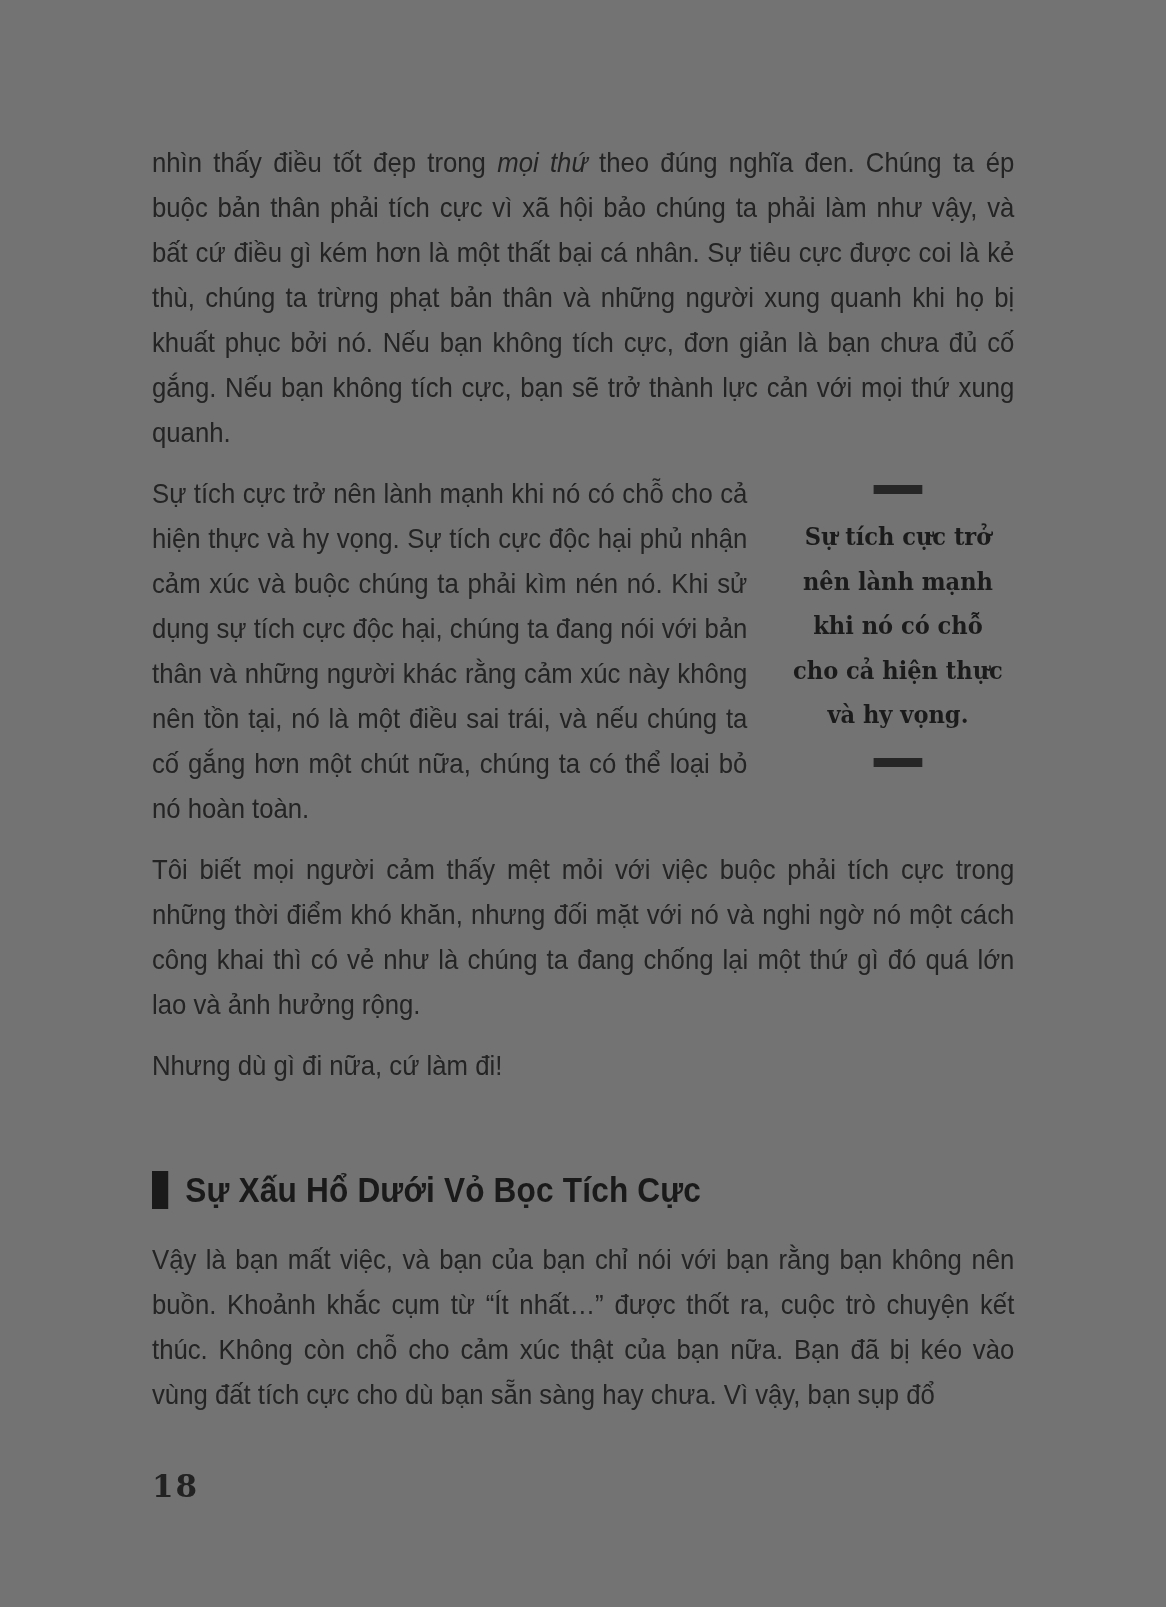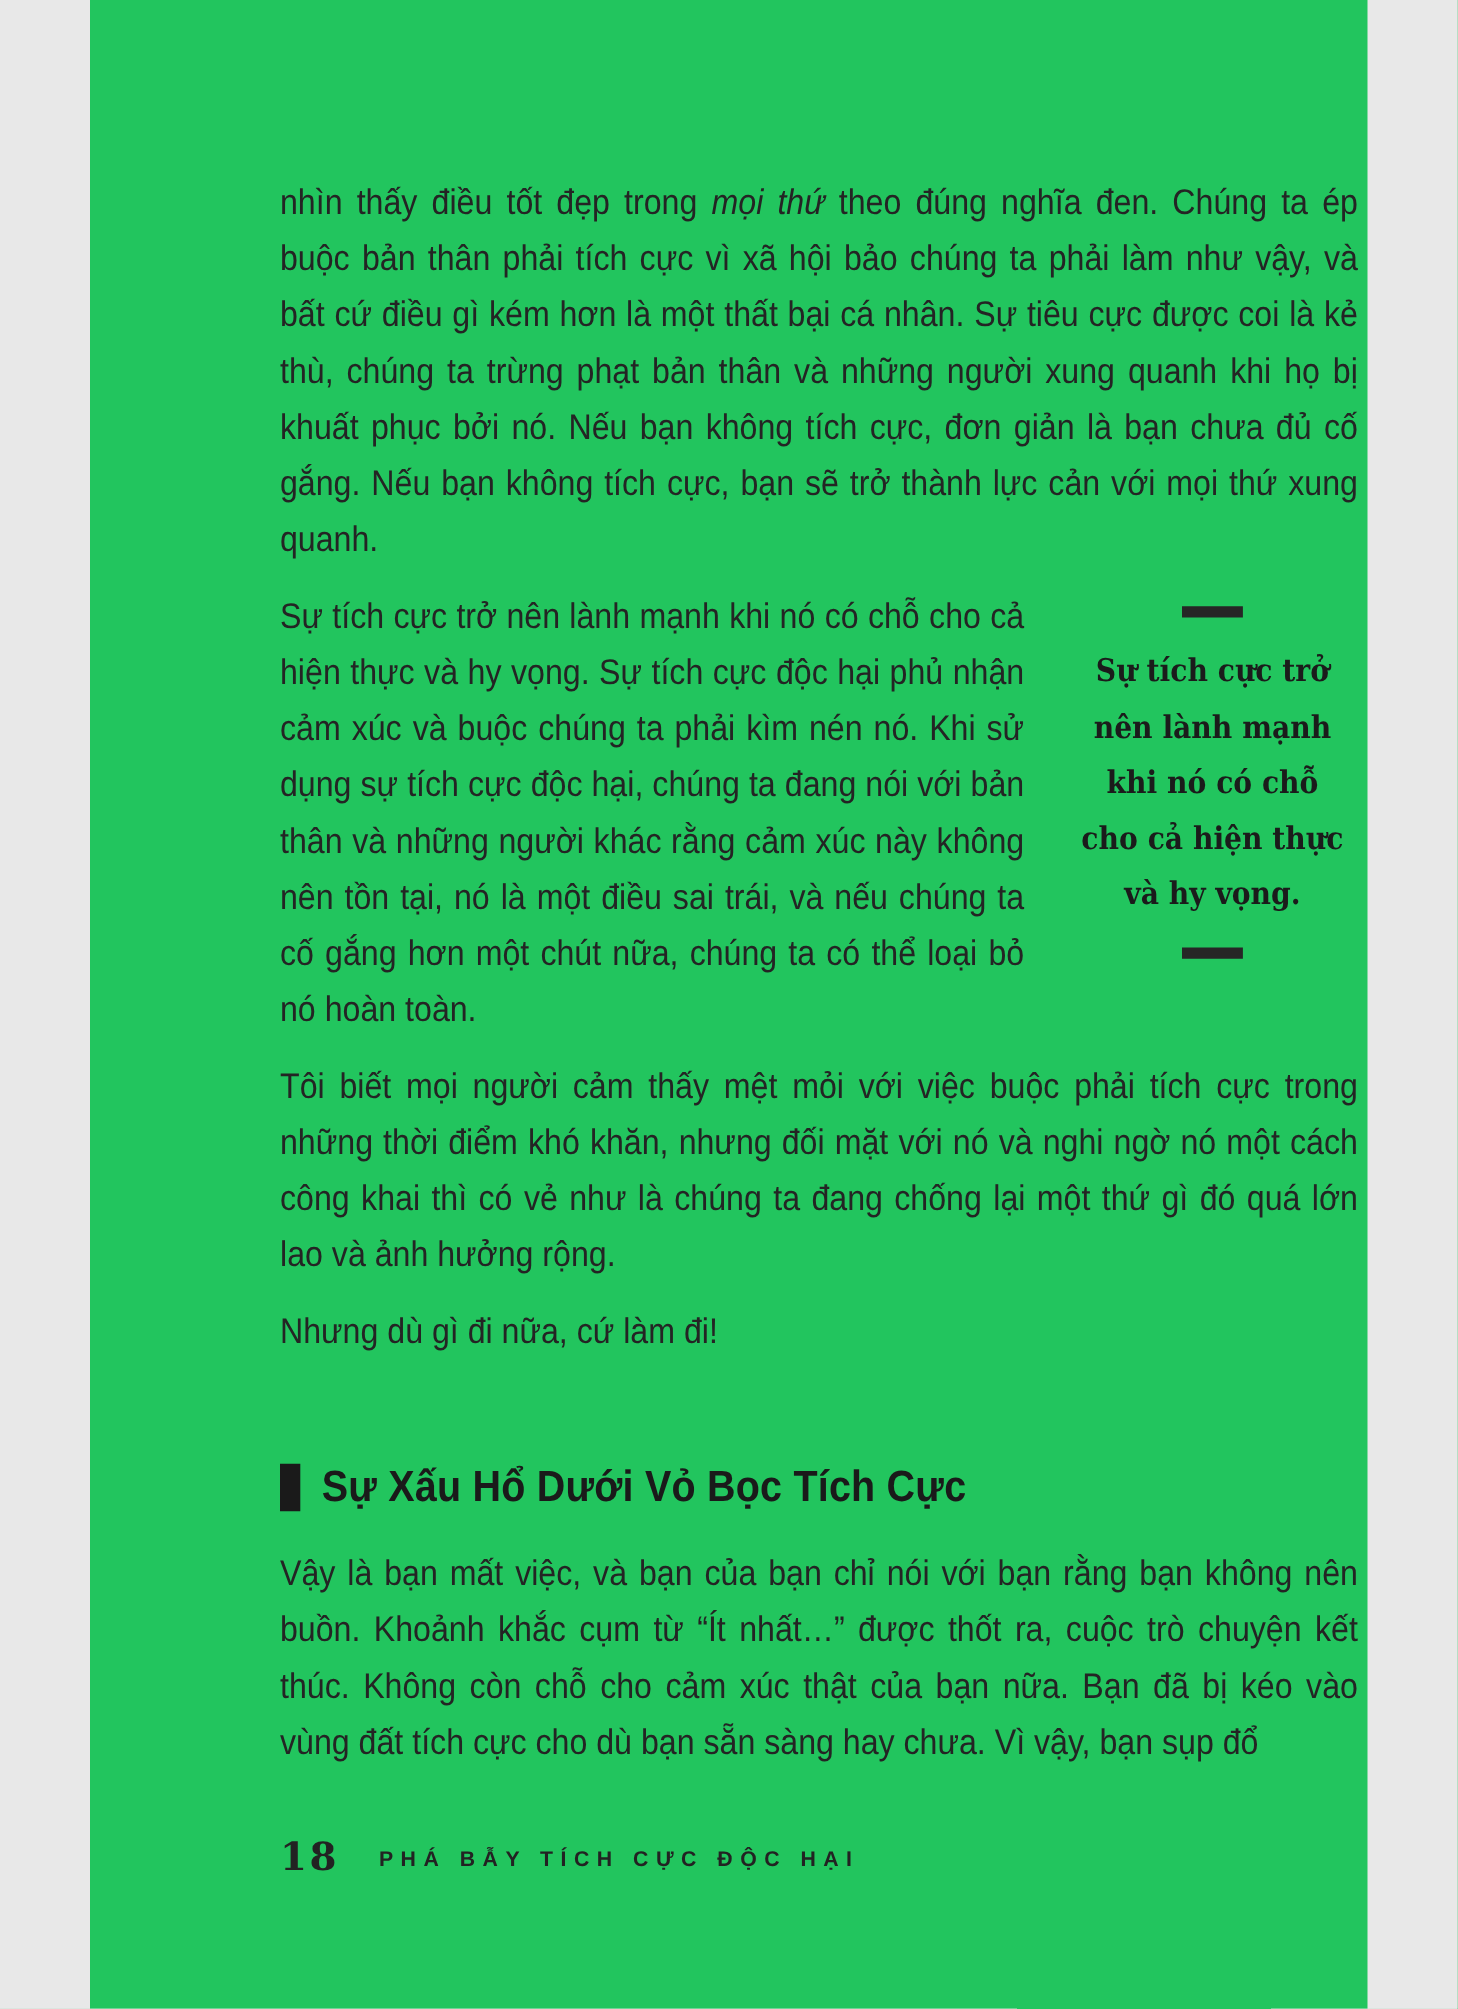--- a/index.html
+++ b/index.html
@@ -2,24 +2,24 @@
 <html lang="vi"><head>
 <meta charset="utf-8">
 <style>
   html, body {
     margin: 0;
     padding: 0;
     background: #e8e8e8;
   }
   .page {
     position: relative;
-    width: 1022px;
+    width: 1166px;
     height: 1607px;
     margin: 0 auto;
-    background: #22c55e;
+    background: #737373;
     overflow: hidden;
     font-family: "Liberation Sans", sans-serif;
     color: #242424;
   }
   
   .content {
     position: absolute;
     left: 152px;
     top: 140px;
     width: 956px;
@@ -138,15 +138,14 @@
       <span class="heading-bullet"></span>
       <h2 class="heading-text">Sự Xấu Hổ Dưới Vỏ Bọc Tích Cực</h2>
     </div>
 
     <p class="para">Vậy là bạn mất việc, và bạn của bạn chỉ nói với bạn rằng bạn không nên buồn. Khoảnh khắc cụm từ “Ít nhất…” được thốt ra, cuộc trò chuyện kết thúc. Không còn chỗ cho cảm xúc thật của bạn nữa. Bạn đã bị kéo vào vùng đất tích cực cho dù bạn sẵn sàng hay chưa. Vì vậy, bạn sụp đổ</p>
 
   </div>
 
   <div class="footer">
     <span class="page-num">18</span>
-    <span class="running-title">PHÁ BẪY TÍCH CỰC ĐỘC HẠI</span>
   </div>
 </div>
 
 </body></html>

